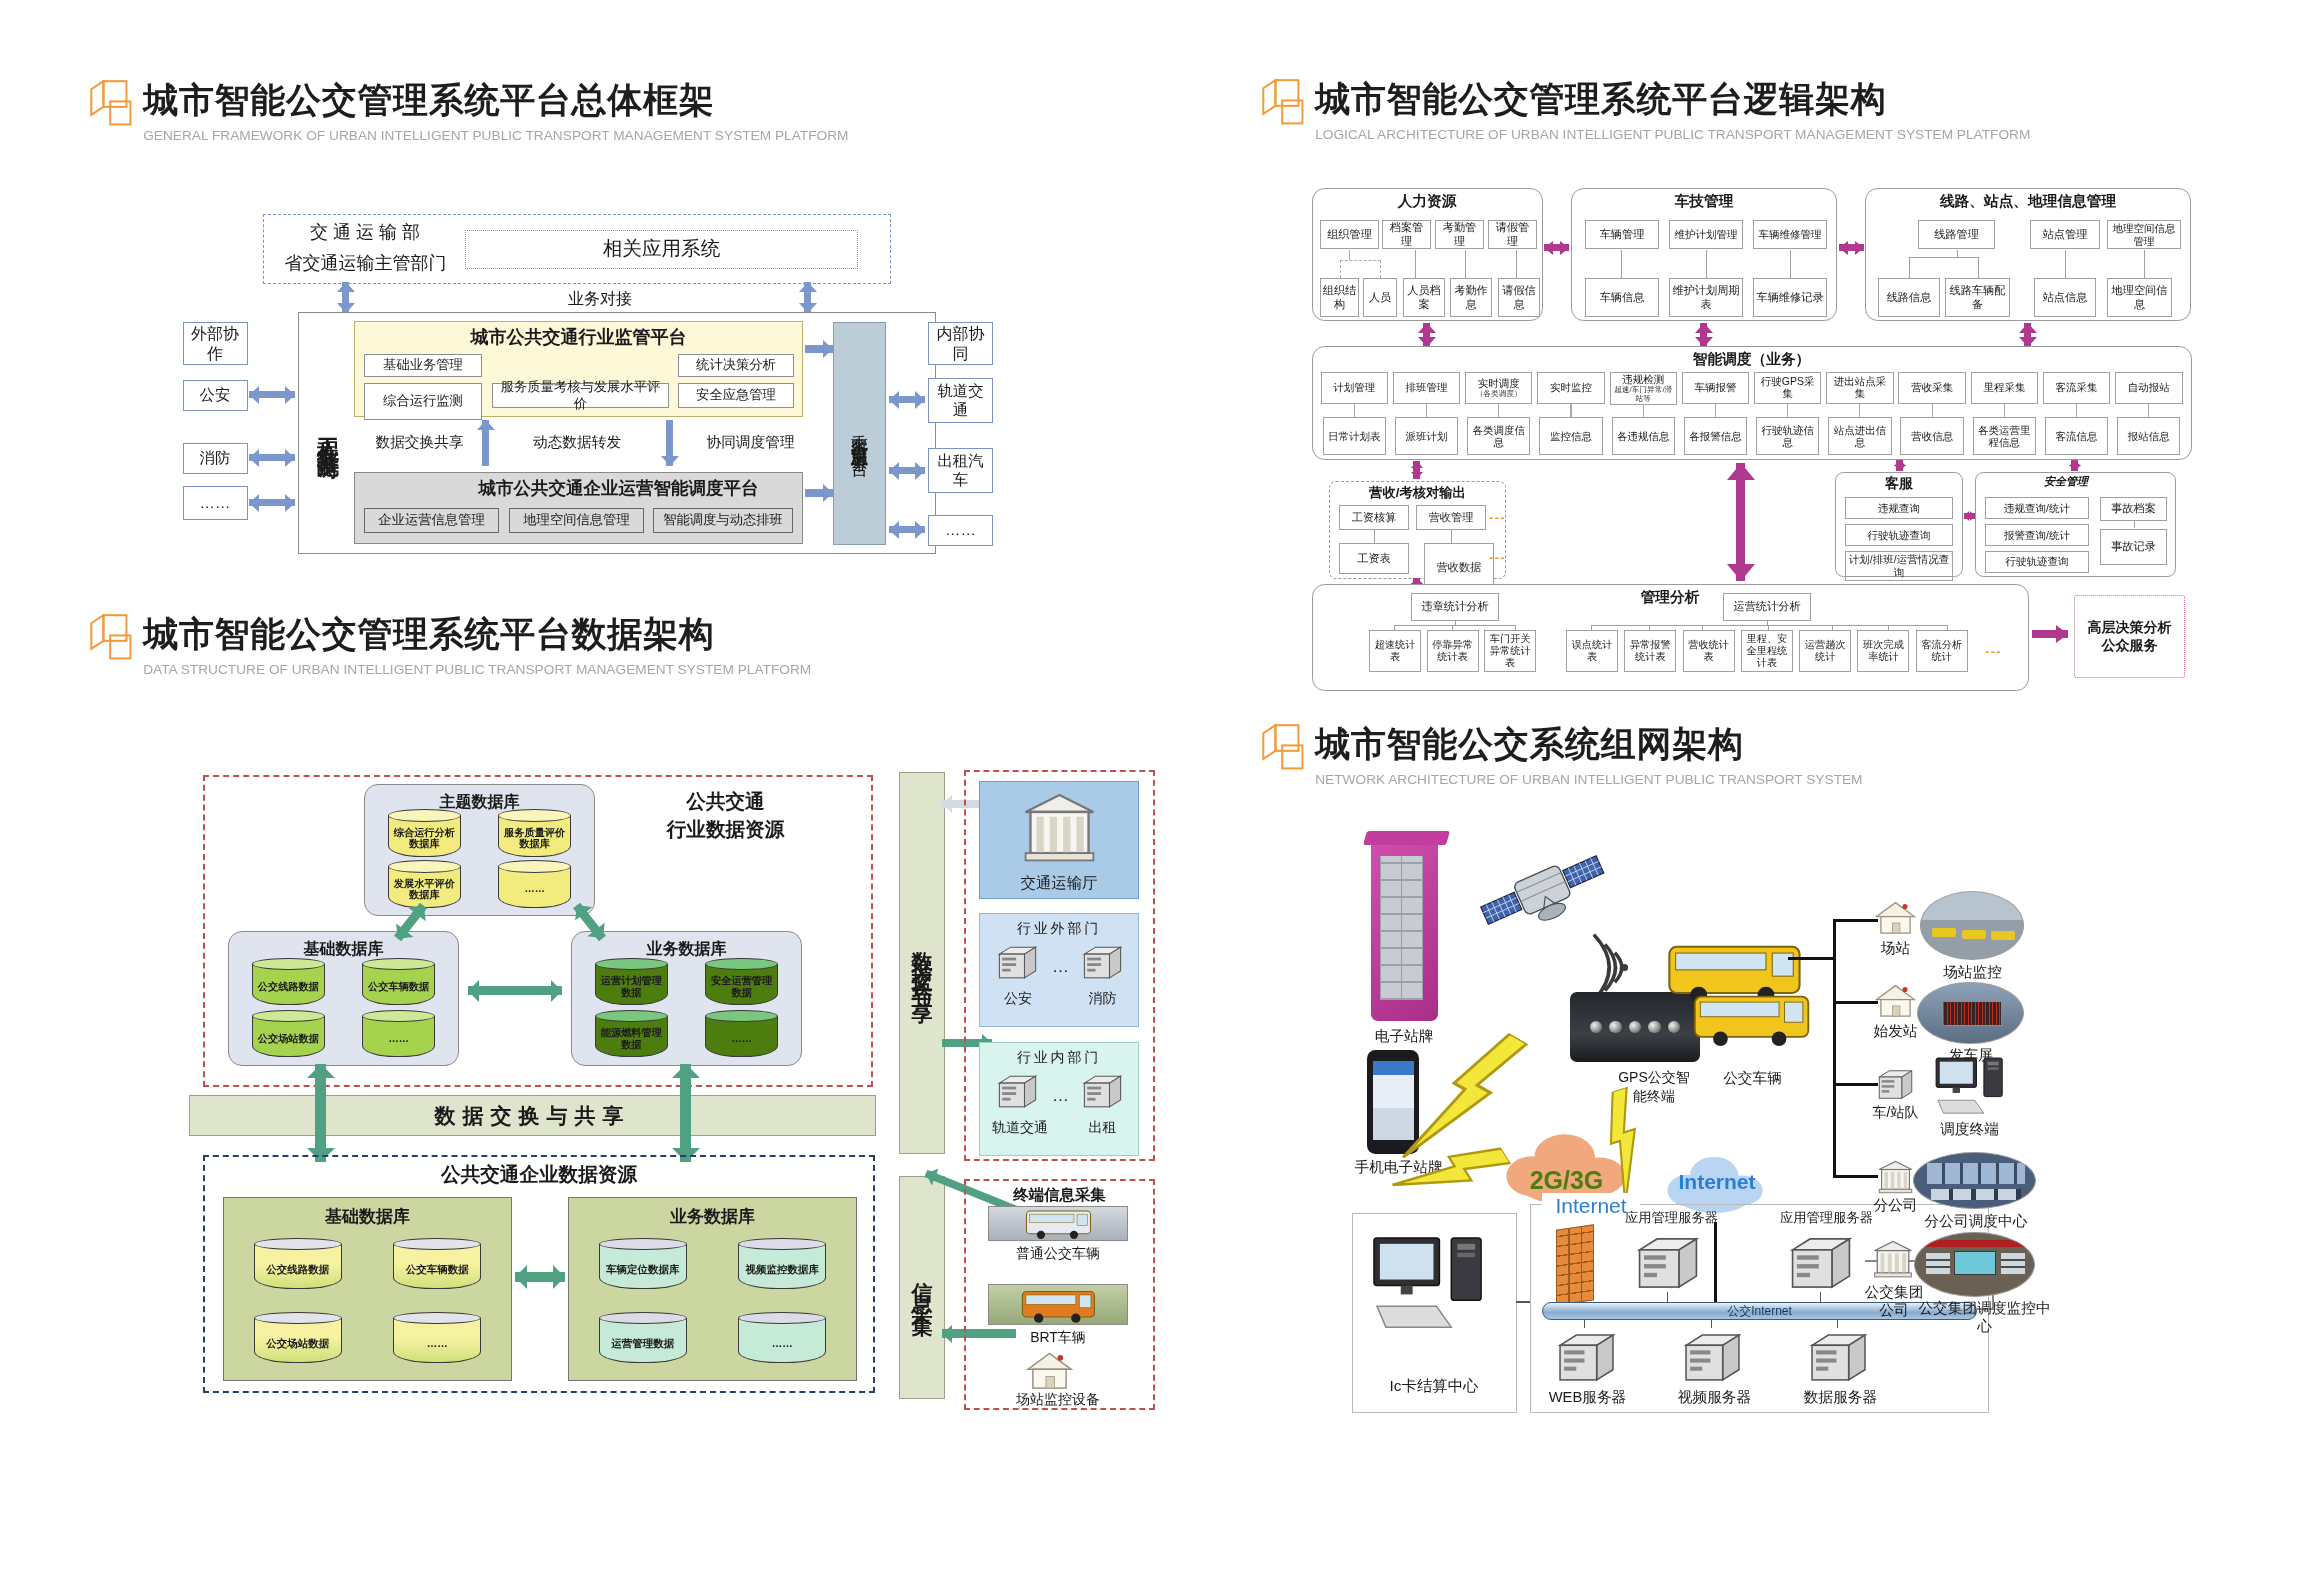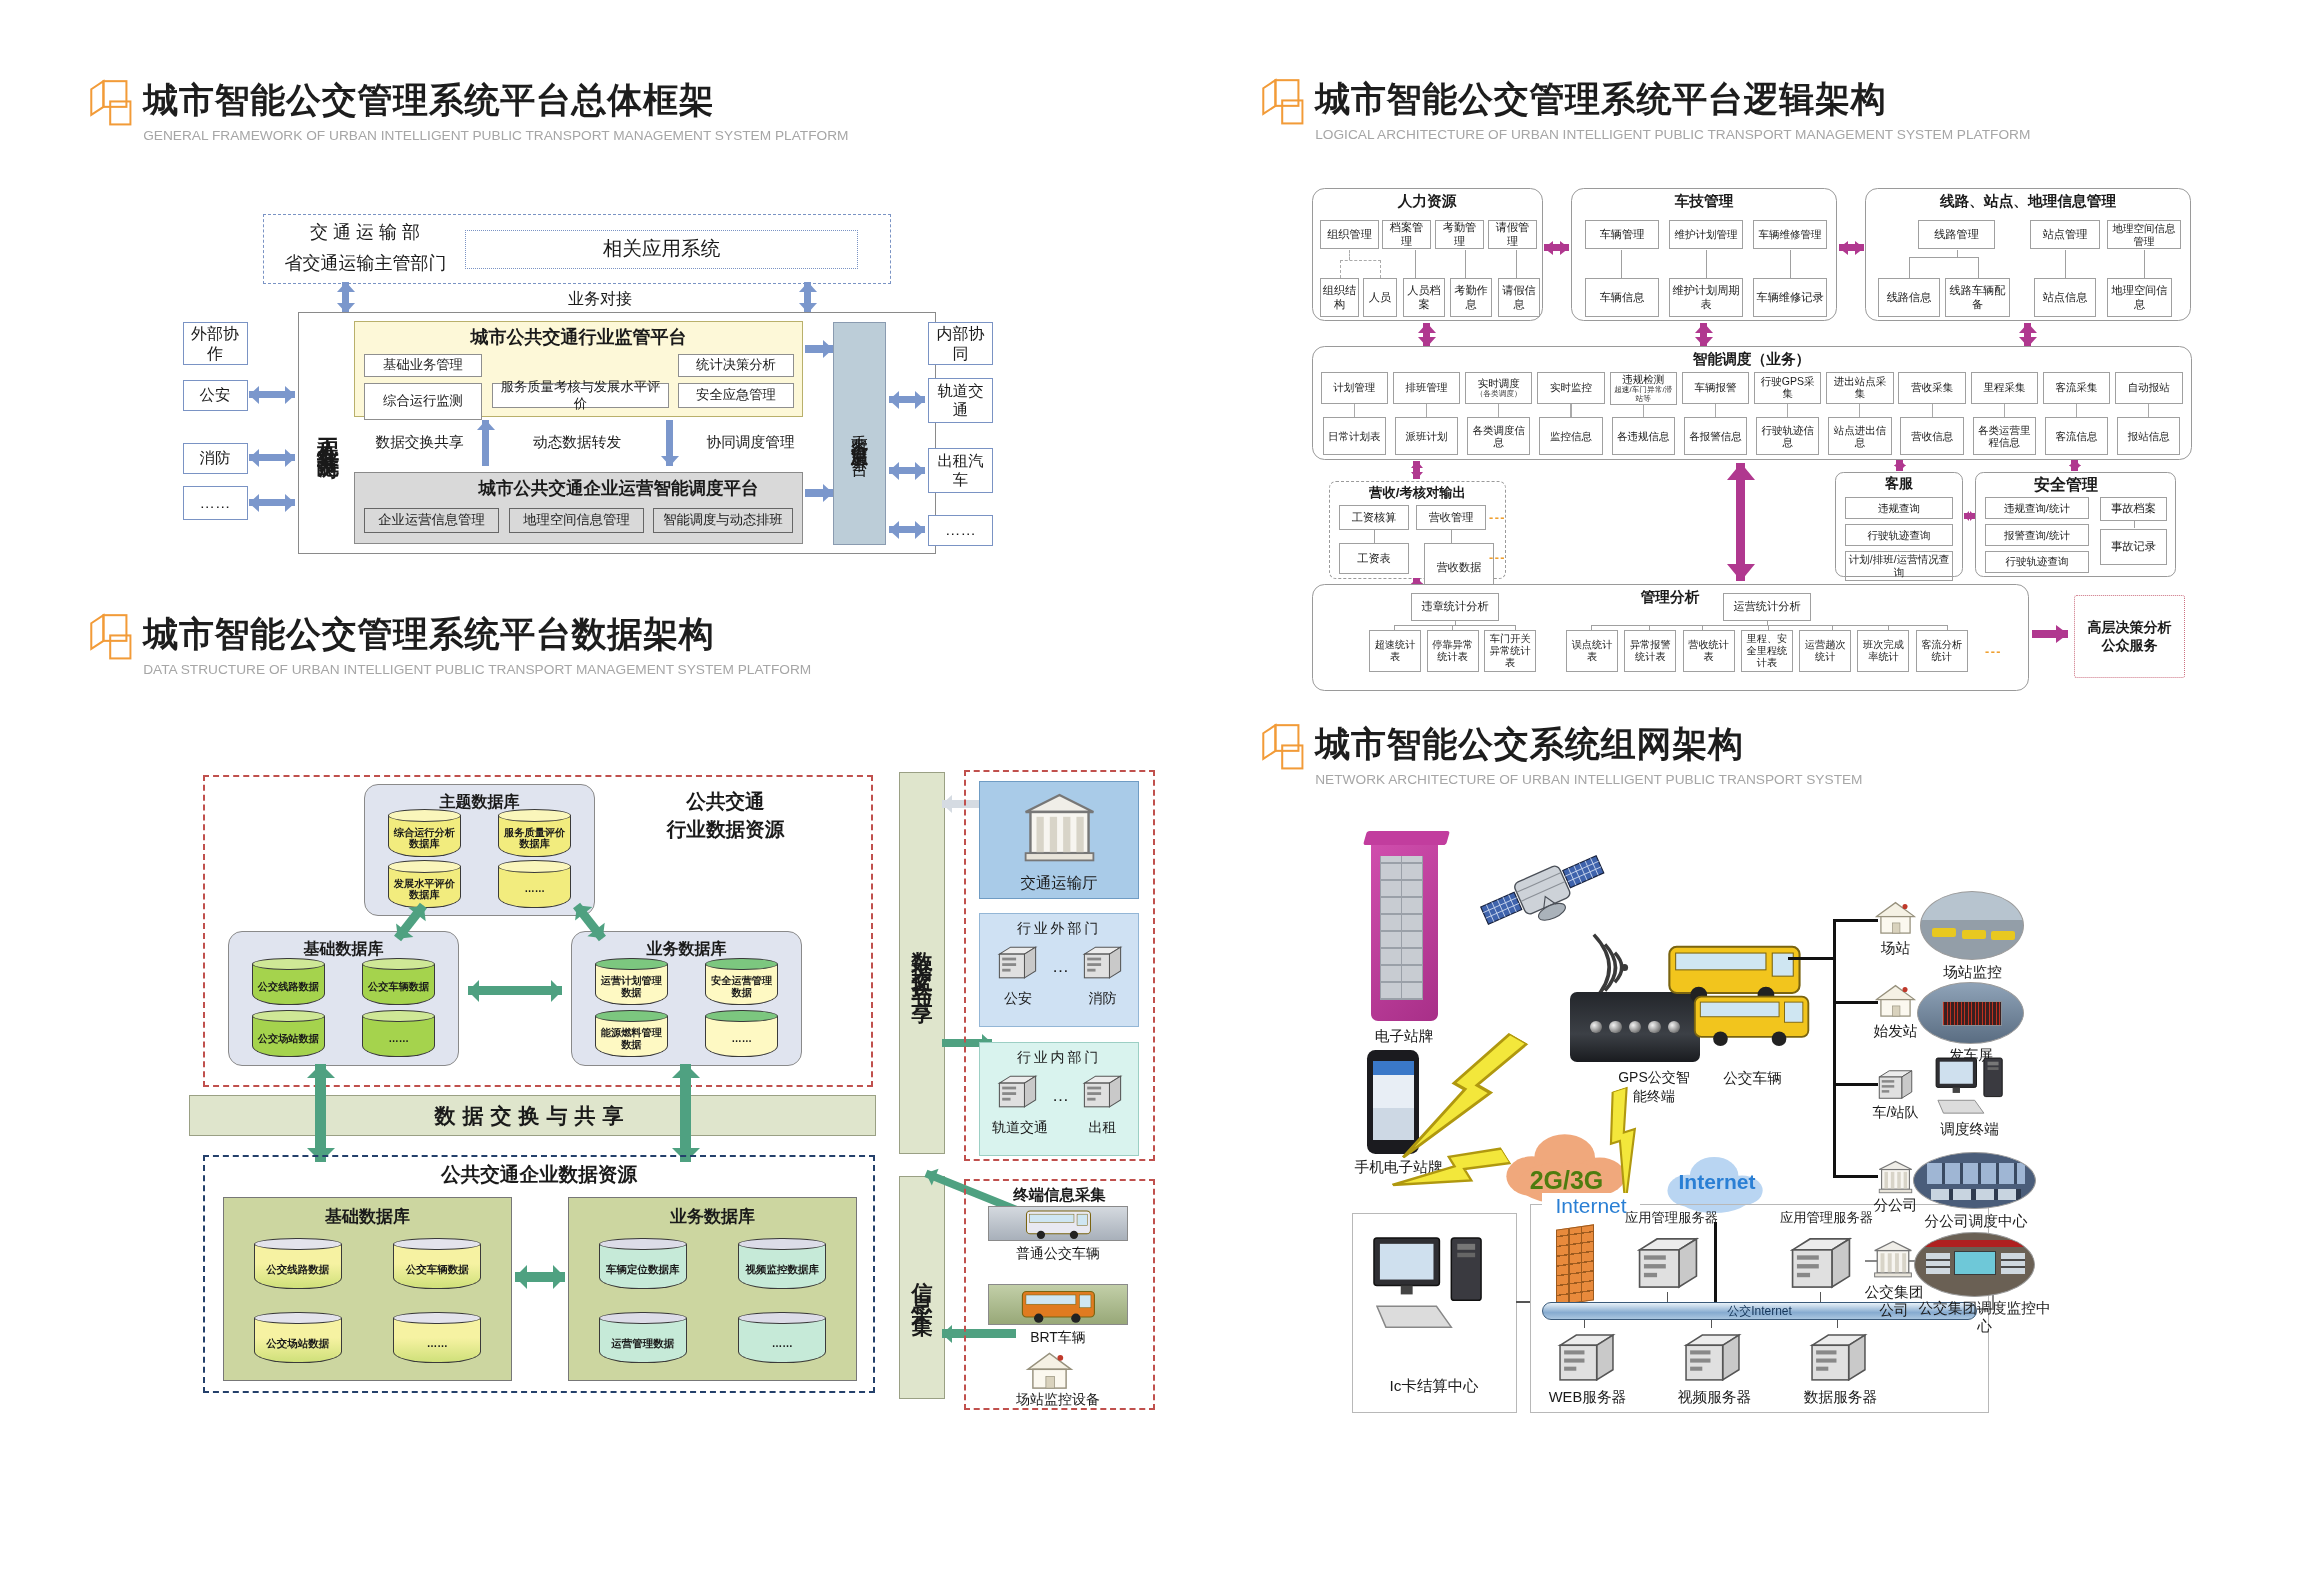--- a/index.html
+++ b/index.html
@@ -67,21 +67,21 @@
   .panel{position:absolute;background:#ccd6a0;border:1.1px solid #777;box-sizing:border-box;}
   .cylgrid{position:absolute;left:9.8px;right:9.8px;top:31px;bottom:7px;display:grid;
       grid-template-columns:1fr 1fr;gap:9.8px 11.2px;justify-items:center;align-items:center;}
   .cyl{position:relative;box-sizing:border-box;border:1.1px solid #3a3a3a;border-top:none;
       border-radius:0 0 46% 46%/0 0 11.2px 11.2px;display:flex;align-items:center;justify-content:center;
       text-align:center;font-size:10.2px;font-weight:bold;line-height:1.15;padding-top:5.6px;width:73px;height:41px;}
   .cyl::before{content:'';position:absolute;top:-6.3px;left:-1.1px;right:-1.1px;height:12.6px;
       border:1.1px solid #3a3a3a;border-radius:50%;background:var(--lid,#fff);box-sizing:border-box;}
   .cy-y{background:#f2ec7e;--lid:#faf6bb;}
   .cy-lg{background:#a5d34d;--lid:#cfe896;}
-  .cy-dg{background:#fef9c3;--lid:#7cc77f;}
+  .cy-dg{background:#4d7c0f;--lid:#7cc77f;}
   .cy-e1{background:linear-gradient(180deg,#f6f2a2 45%,#cfe07a);--lid:#e3e3ec;}
   .cy-e2{background:#c6ead8;--lid:#dcdce8;}
   .cylgrid.big .cyl{width:88px;height:45px;font-size:10.5px;}
   .hbar{position:absolute;background:#dfe5cc;border:1.1px solid #9aa084;display:flex;align-items:center;
       justify-content:center;box-sizing:border-box;}
   .vbar{position:absolute;background:#dfe5cc;border:1.1px solid #9aa084;display:flex;align-items:center;
       justify-content:center;box-sizing:border-box;}
   .redbox{position:absolute;border:2.1px dashed #c0504d;box-sizing:border-box;}
   .navybox{position:absolute;border:2.8px dashed #24406b;box-sizing:border-box;}
   
@@ -429,21 +429,21 @@
   <div class="secbox" style="left:527px;top:291px;width:128px;height:105px;border-radius:8.4px;"></div>
   <div class="lbl bold" style="left:527px;top:294px;width:128px;font-size:14px;">客服</div>
   <div class="stack" style="left:537px;top:316px;width:108px;">
 
   <div class="sitem">违规查询</div>
       <div class="sitem">行驶轨迹查询</div>
       <div class="sitem">计划/排班/运营情况查询</div>
     </div>
 
   <div class="secbox" style="left:667px;top:291px;width:201px;height:105px;border-radius:8.4px;"></div>
-  <div class="lbl bold" style="left:667px;top:294px;width:182px;font-size:16px;">安全管理</div>
+  <div class="lbl bold" style="left:667px;top:294px;width:182px;font-size:11px;font-style:italic;">安全管理</div>
   <div class="stack" style="left:677px;top:316px;width:104px;">
 
   <div class="sitem">违规查询/统计</div>
       <div class="sitem">报警查询/统计</div>
       <div class="sitem">行驶轨迹查询</div>
     </div>
   <div class="g2" style="left:792px;top:316px;width:67px;height:24px;">事故档案</div>
   <div class="lnv" style="left:826px;top:339px;height:8.4px;"></div>
   <div class="g2" style="left:792px;top:348px;width:67px;height:36px;">事故记录</div>
   <div class="a-v c-mag" style="left:588px;top:279px;height:11.2px;--hw:6.3px;--hl:6.3px;"></div>

